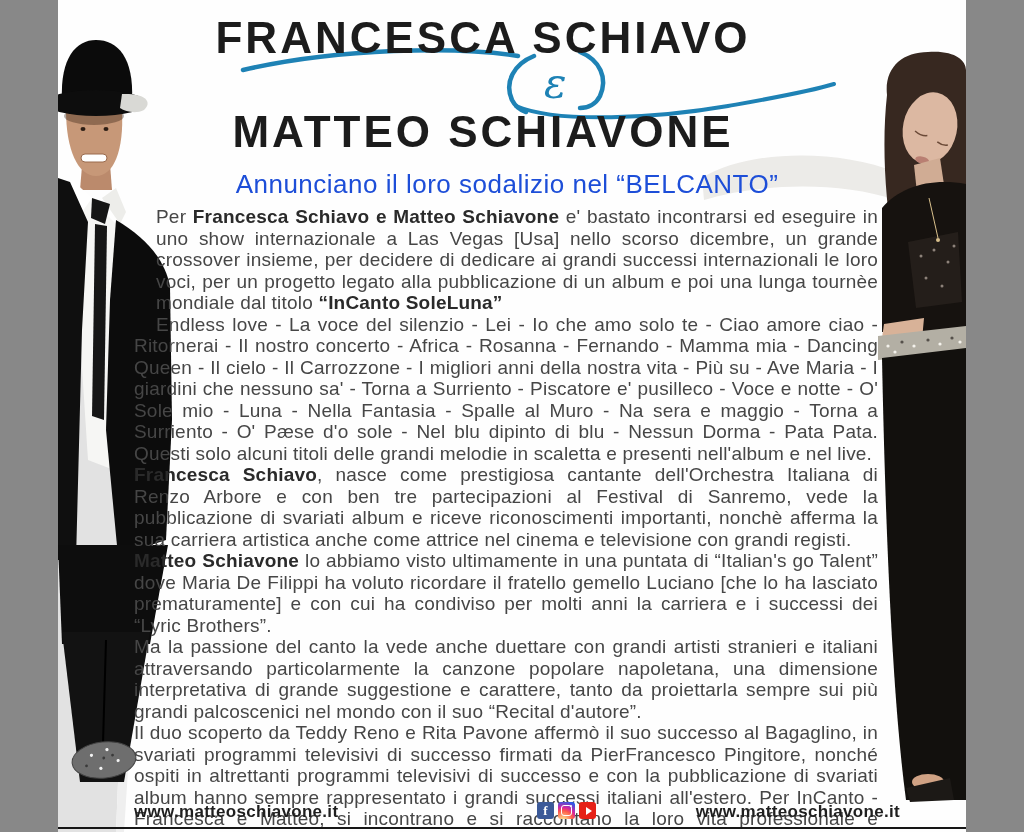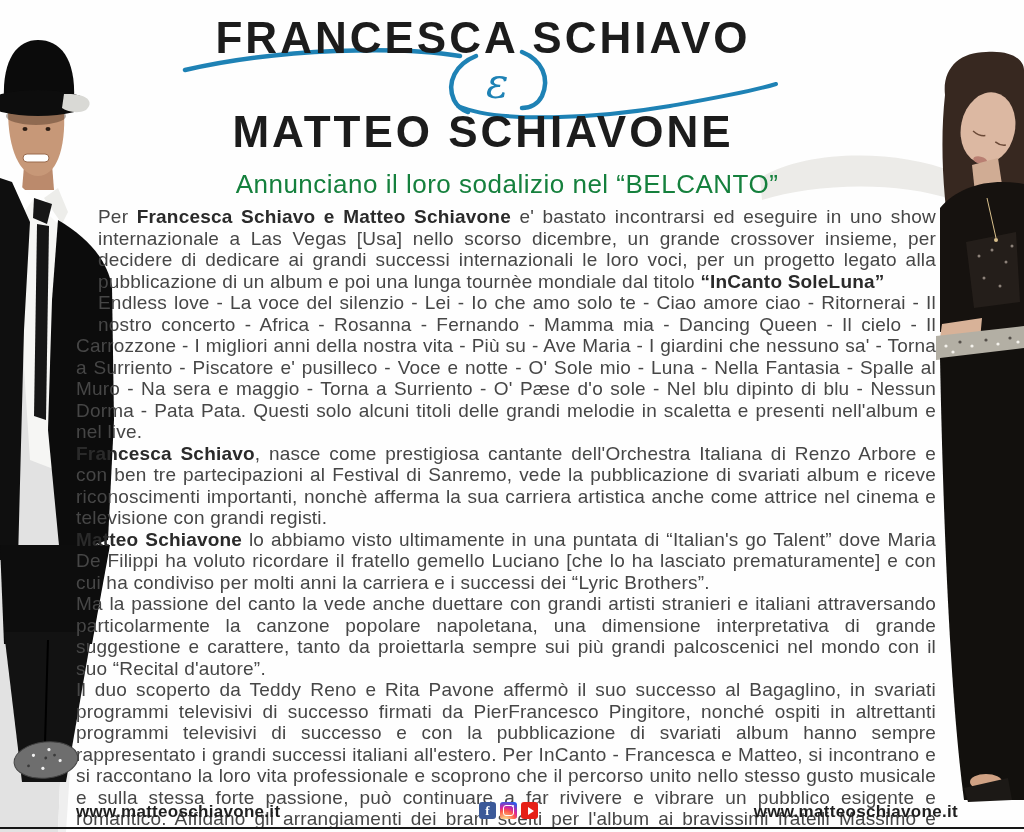--- a/index.html
+++ b/index.html
@@ -1,31 +1,31 @@
 <!DOCTYPE html>
 <html><head>
 <meta charset="utf-8">
 <style>
   html,body{margin:0;padding:0;background:#888;}
   .page{
-    position:relative;width:1024px;height:832px;margin:0 auto;
+    position:relative;width:908px;height:832px;margin:0 auto;
     background:#fefefe;overflow:hidden;
     font-family:"Liberation Sans",sans-serif;color:#3f3f3f;text-decoration:underline;
   }
   
   .header{position:absolute;left:0;right:58px;top:0;text-align:center;z-index:3;}
   .title{
     font-weight:700;color:#1c1c1c;letter-spacing:3px;line-height:1;
     font-size:44px;white-space:nowrap;
   }
   .title1{position:absolute;left:0;right:0;top:16px;}
   .title2{position:absolute;left:0;right:0;top:110px;}
   .subtitle{
     position:absolute;left:0;right:0;top:169px;
-    font-size:26px;font-weight:400;color:#15803d;letter-spacing:.5px;white-space:nowrap;margin-left:48px;
+    font-size:26px;font-weight:400;color:#1d4ed8;letter-spacing:.5px;white-space:nowrap;margin-left:48px;
   }
   .emblem{position:absolute;left:170px;top:40px;z-index:2;}
   
   .bodytext{
     position:absolute;left:76px;right:88px;top:206px;z-index:2;
     font-size:19px;line-height:21.5px;text-align:justify;
     letter-spacing:.2px;color:#464646;
   }
   .bodytext p{margin:0;}
   .bodytext strong{font-weight:700;color:#2a2a2a;}

